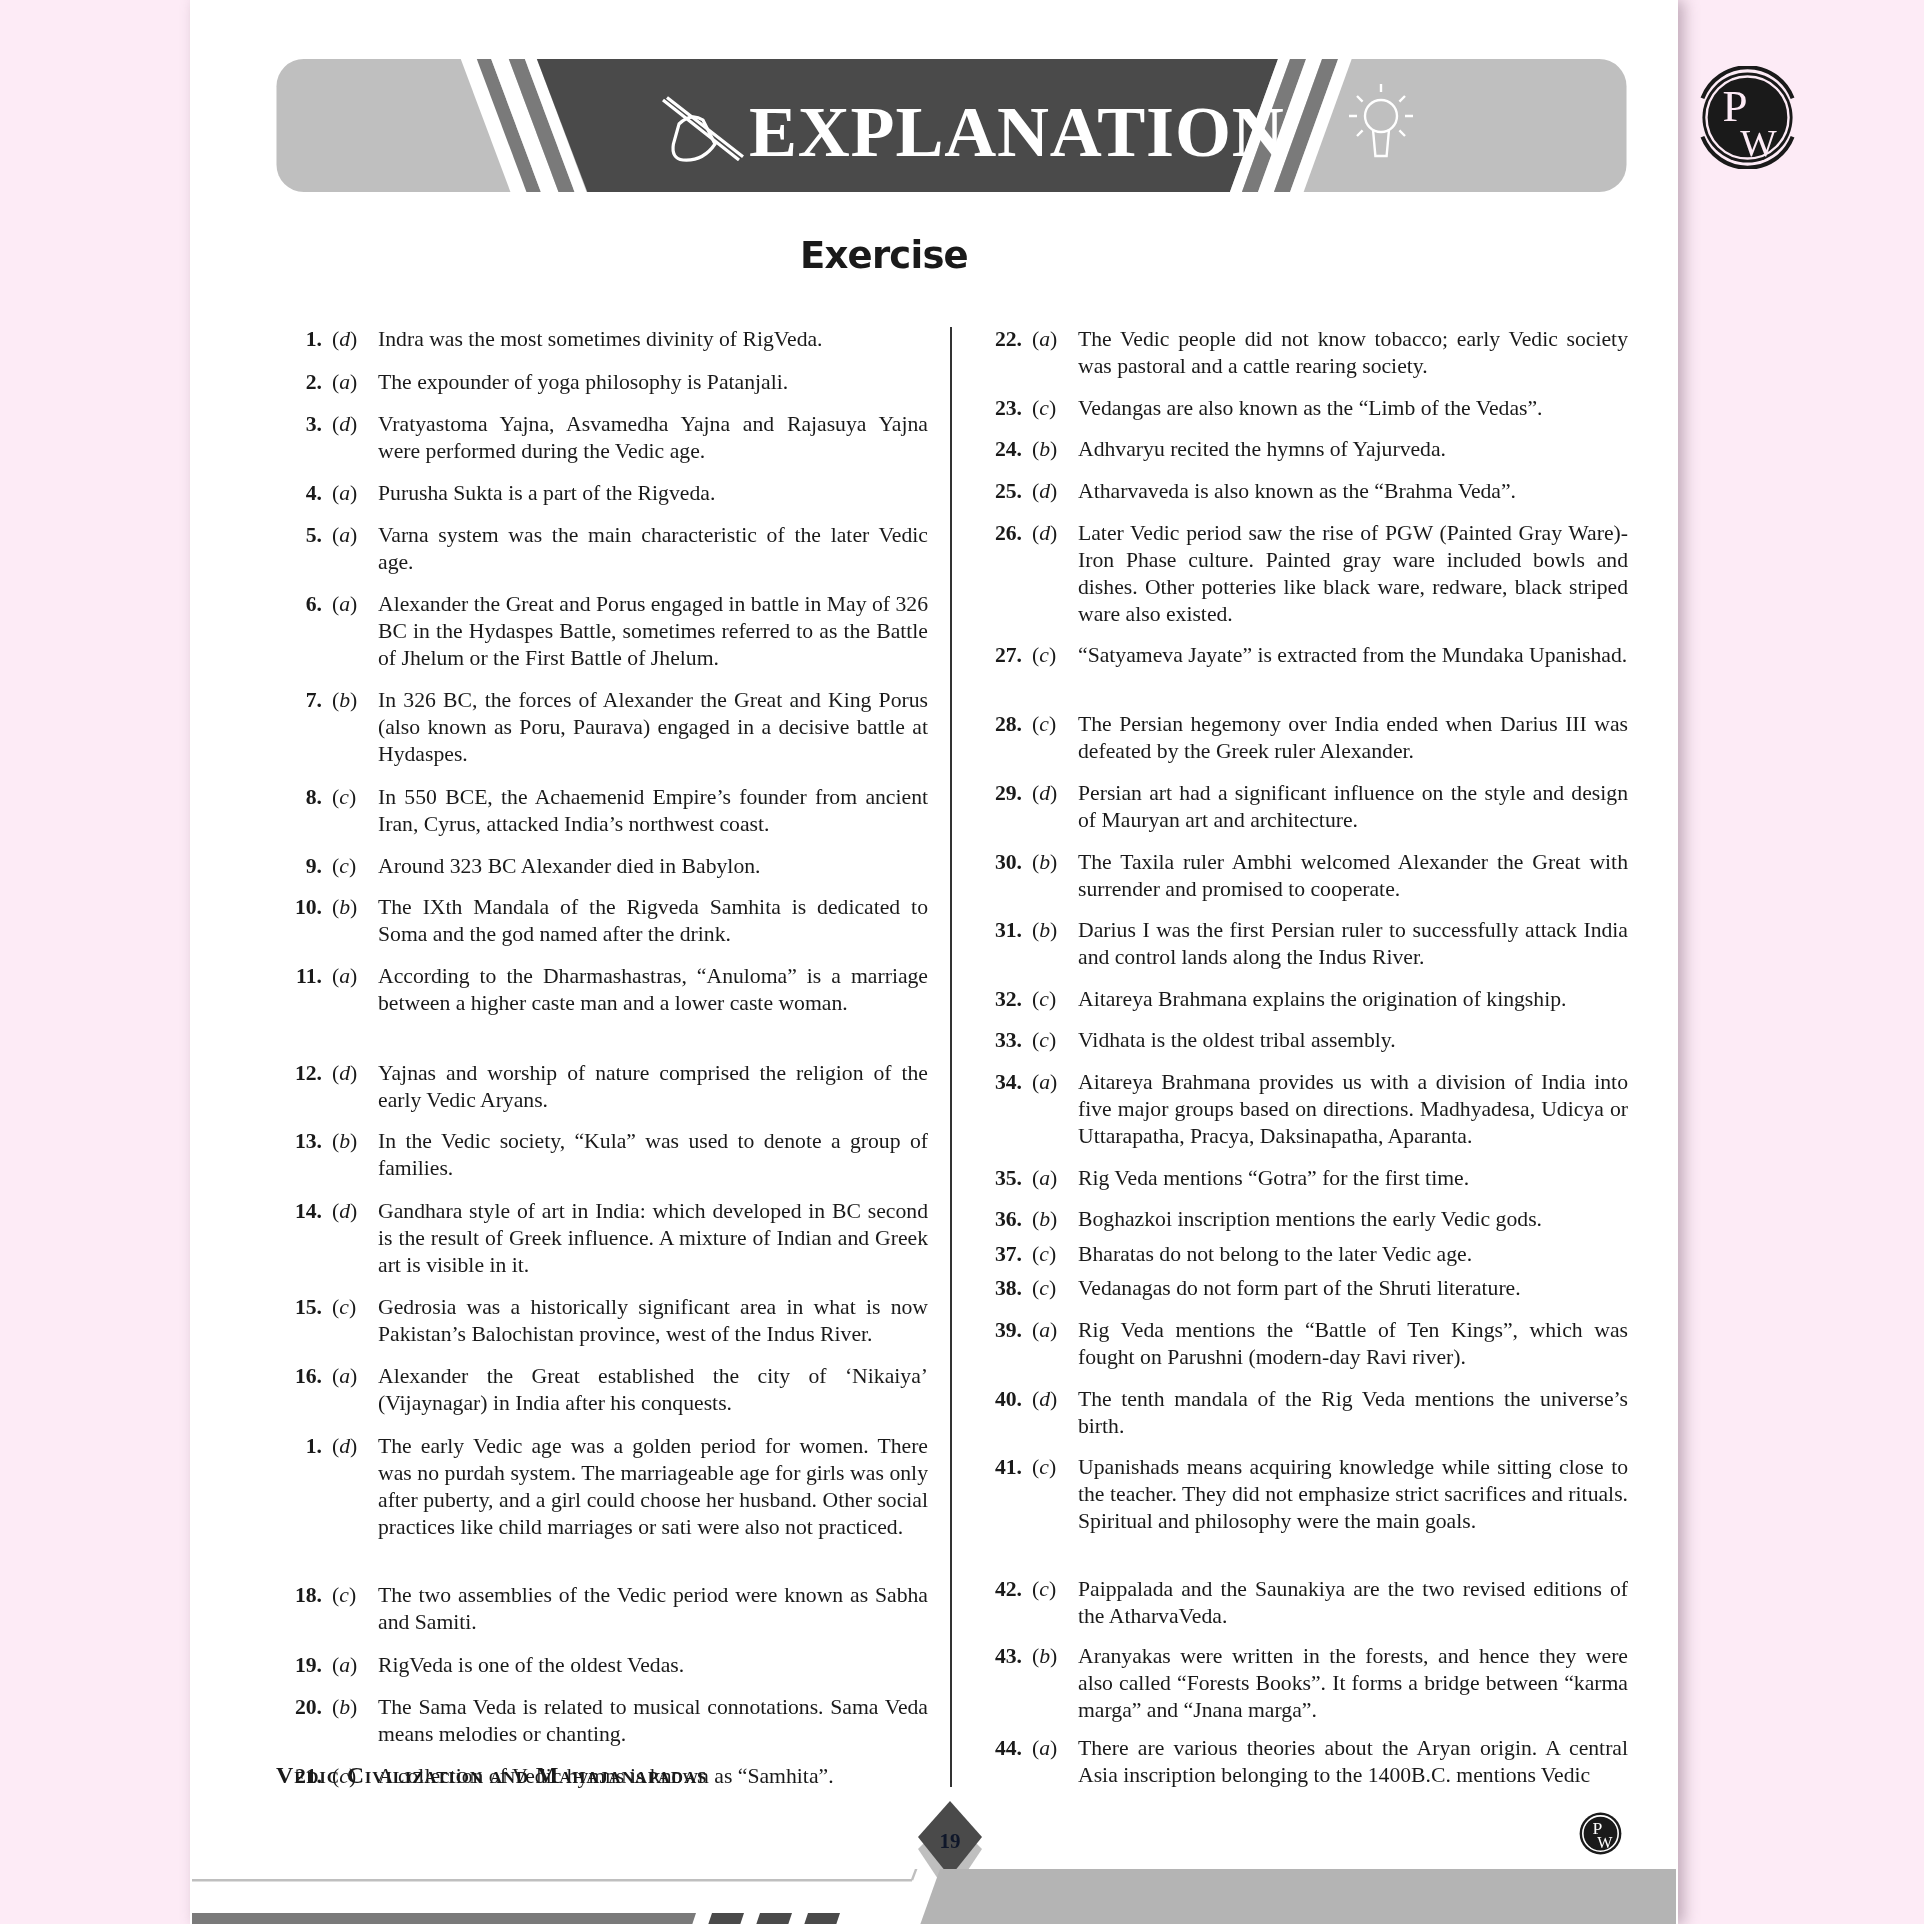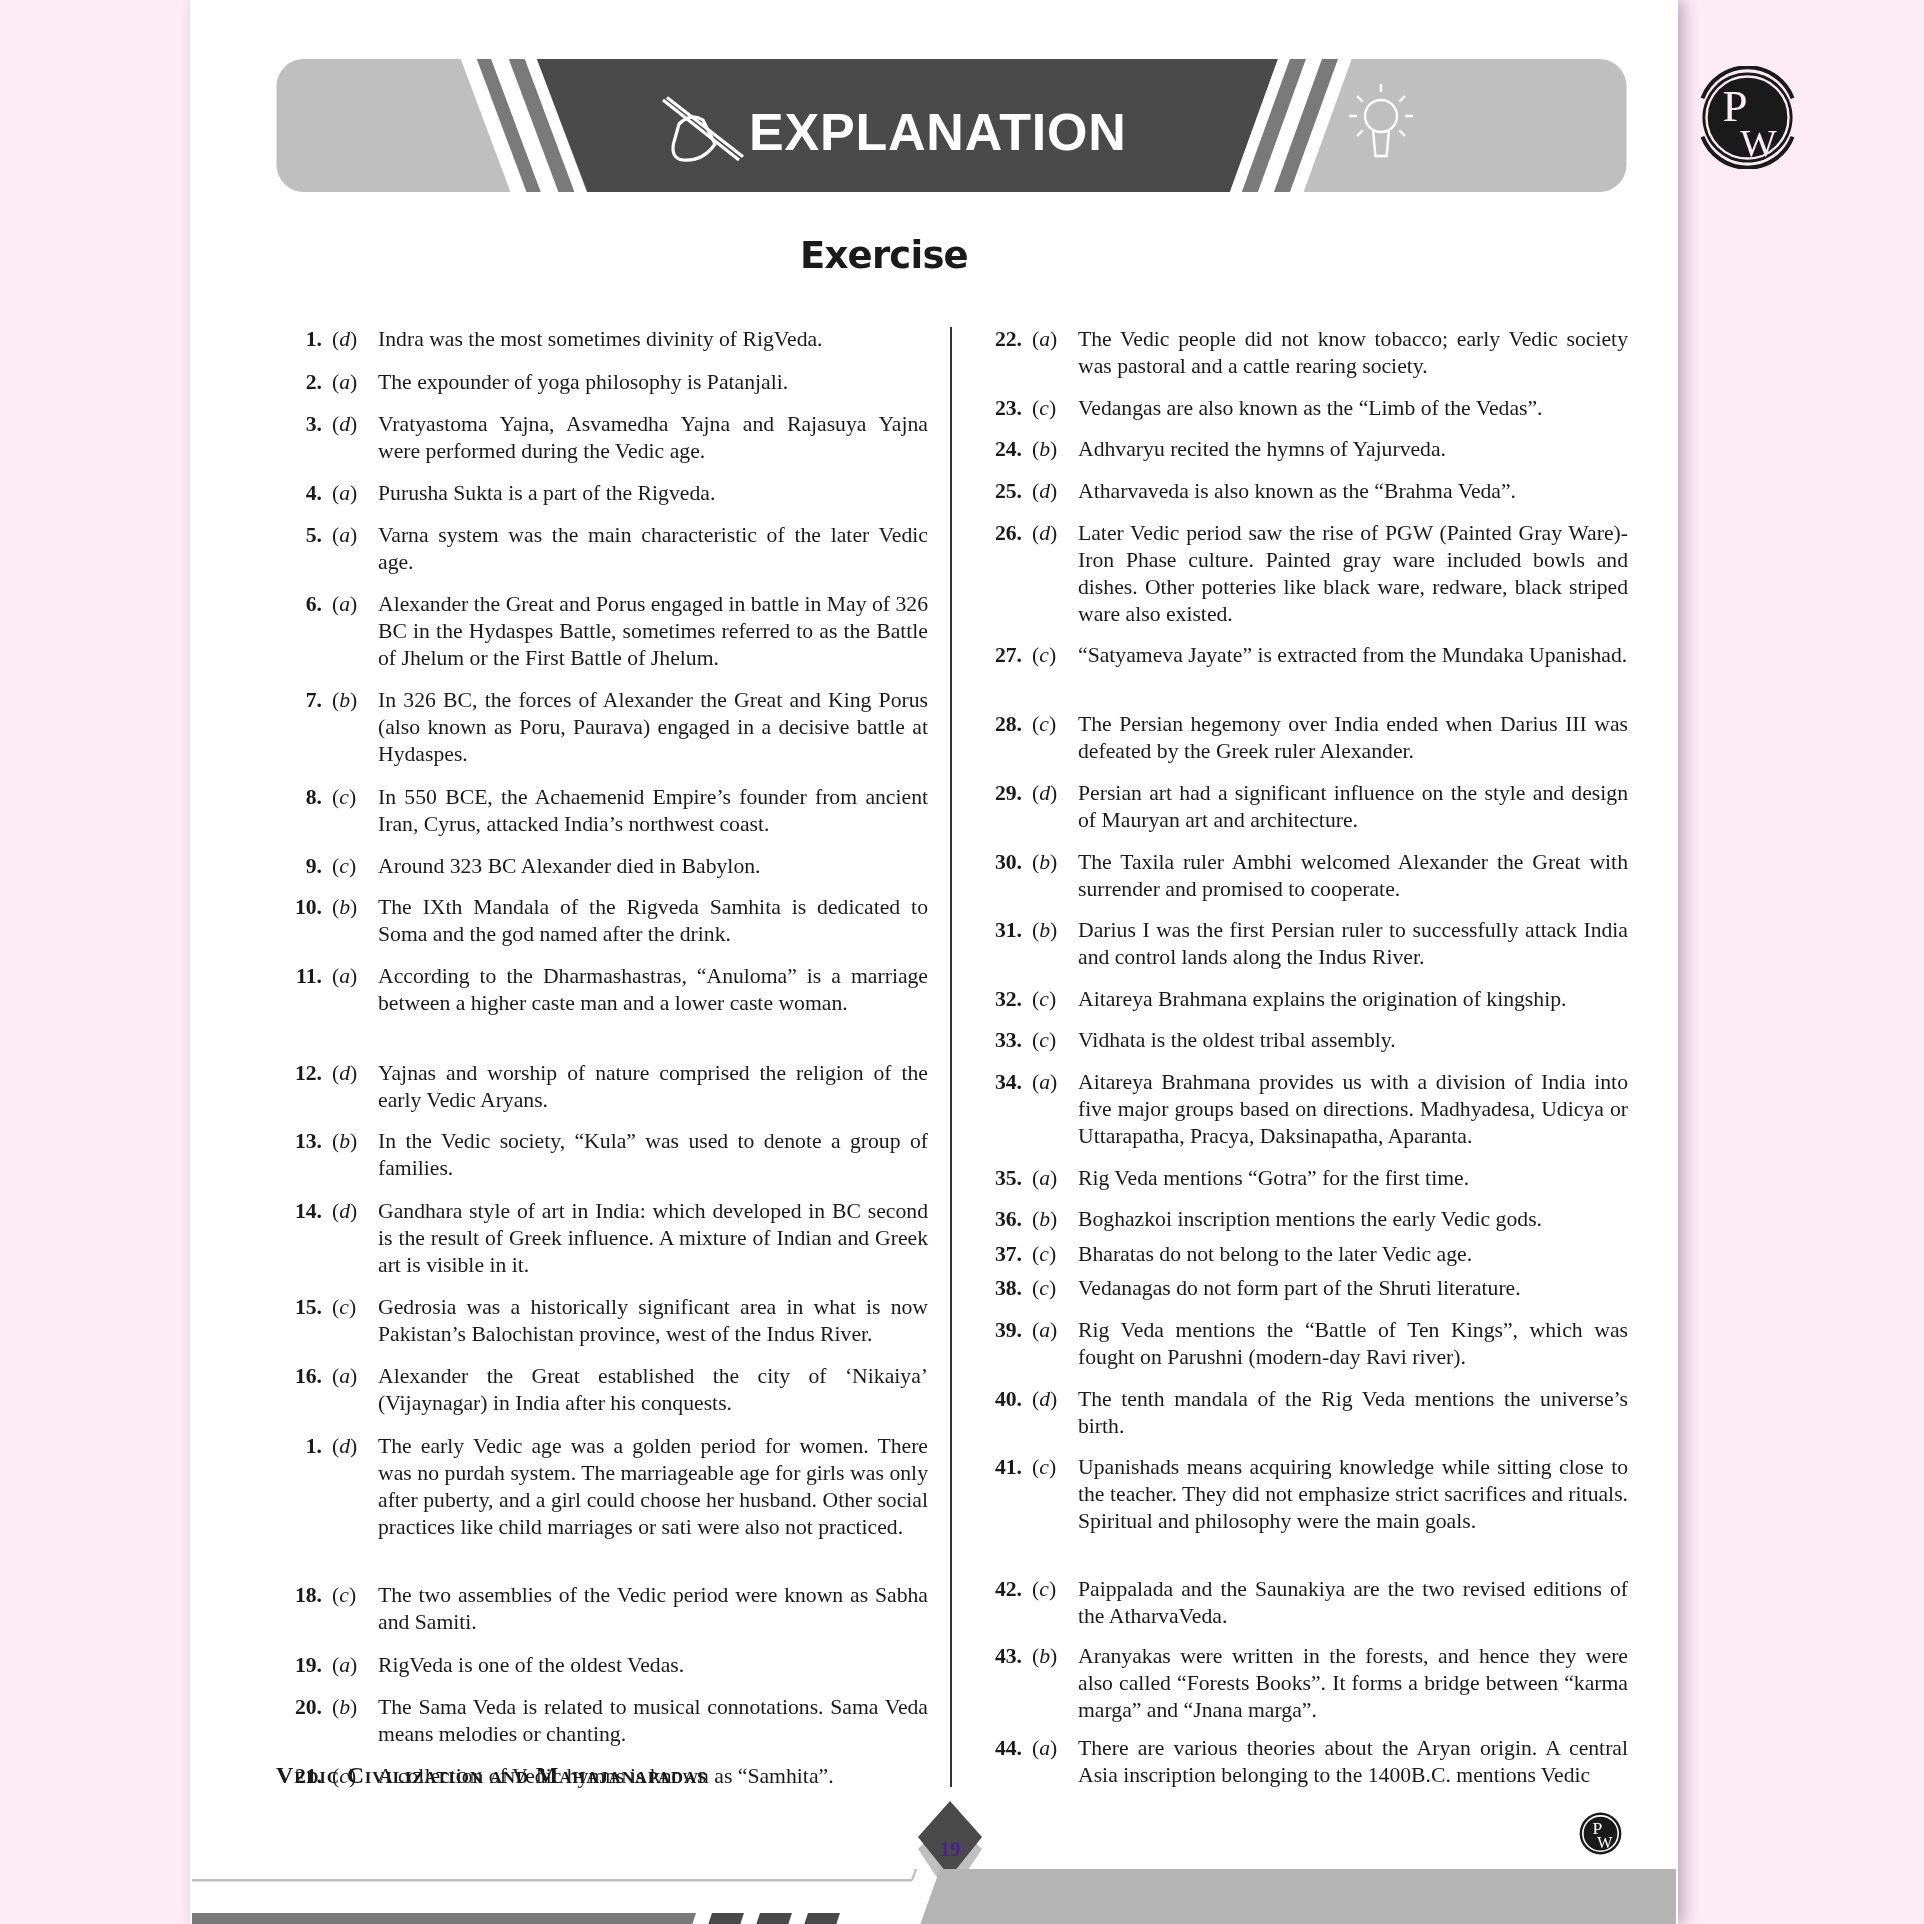--- a/index.html
+++ b/index.html
@@ -13,21 +13,21 @@
   .item .num{position:absolute;font-weight:bold;text-align:right;width:48px;}
   .item .opt{position:absolute;font-style:normal;}
   .item .opt i{font-style:italic;}
   .item .txt{display:block;}
   .left .num{left:-104px;} .left .opt{left:-46px;}
   .right .num{left:-104px;} .right .opt{left:-46px;}
   .left{left:188px;width:550px;}
   .right{left:888px;width:550px;}
   .footer-title{position:absolute;left:86px;top:1762px;font-size:24px;font-variant:small-caps;letter-spacing:0.8px;font-weight:bold;}
   .pnum{position:absolute;left:728px;top:1801px;width:64px;height:96px;}
-  .pnum span{position:absolute;left:0;top:36px;width:64px;text-align:center;color:#4c1d95;font-weight:bold;font-size:21px;}
+  .pnum span{position:absolute;left:0;top:28px;width:64px;text-align:center;color:#0f172a;font-weight:bold;font-size:21px;}
   .flogo{position:absolute;left:1388px;top:1811px;width:45px;height:45px;}
   .bottom{position:absolute;left:0;top:1869px;width:1488px;height:56px;}
 </style>
 </head>
 <body>
 
 <div class="page">
 
   <svg class="banner" viewBox="0 0 1685 166">
     <rect x="0" y="0" width="1685" height="166" rx="34" fill="#bfbfbf"></rect>
@@ -41,21 +41,21 @@
     <polygon points="1265,0 1285,0 1225,166 1205,166" fill="#7a7a7a"></polygon>
     <polygon points="1285,0 1305,0 1245,166 1225,166" fill="#fff"></polygon>
     <polygon points="1305,0 1325,0 1265,166 1245,166" fill="#7a7a7a"></polygon>
     <polygon points="1325,0 1342,0 1282,166 1265,166" fill="#fff"></polygon>
   </svg>
 
   <svg style="position:absolute;left:469px;top:96px;width:88px;height:68px" viewBox="0 0 110 85">
     <path d="M5 5 L100 80 M10 2 L105 76" stroke="#fff" stroke-width="4" fill="none"></path>
     <path d="M25 35 Q40 20 55 30 L70 60 Q55 82 30 80 Q15 78 18 60 Z" stroke="#fff" stroke-width="4" fill="none"></path>
   </svg>
-  <div style="position:absolute;left:559px;top:100px;font-family:Liberation Sans, sans-serif;font-weight:bold;font-size:52px;color:#fff;letter-spacing:0.8px;line-height:64px;text-align:right;">EXPLANATION</div>
+  <div style="position:absolute;left:559px;top:100px;font-family:Liberation Serif, serif;font-weight:bold;font-size:72px;color:#fff;letter-spacing:0.8px;line-height:64px;text-align:right;">EXPLANATION</div>
   <svg style="position:absolute;left:1155px;top:80px;width:72px;height:88px" viewBox="0 0 90 110">
     <circle cx="45" cy="45" r="20" stroke="#fff" stroke-width="3" fill="none"></circle>
     <path d="M35 62 L38 95 L52 95 L55 62" stroke="#fff" stroke-width="3" fill="none"></path>
     <path d="M45 5 L45 15 M15 20 L22 27 M75 20 L68 27 M5 45 L15 45 M85 45 L75 45 M15 70 L22 63 M75 70 L68 63" stroke="#fff" stroke-width="3"></path>
   </svg>
 
   <div class="title">Exercise</div>
 
   <div class="divider"></div>
 

